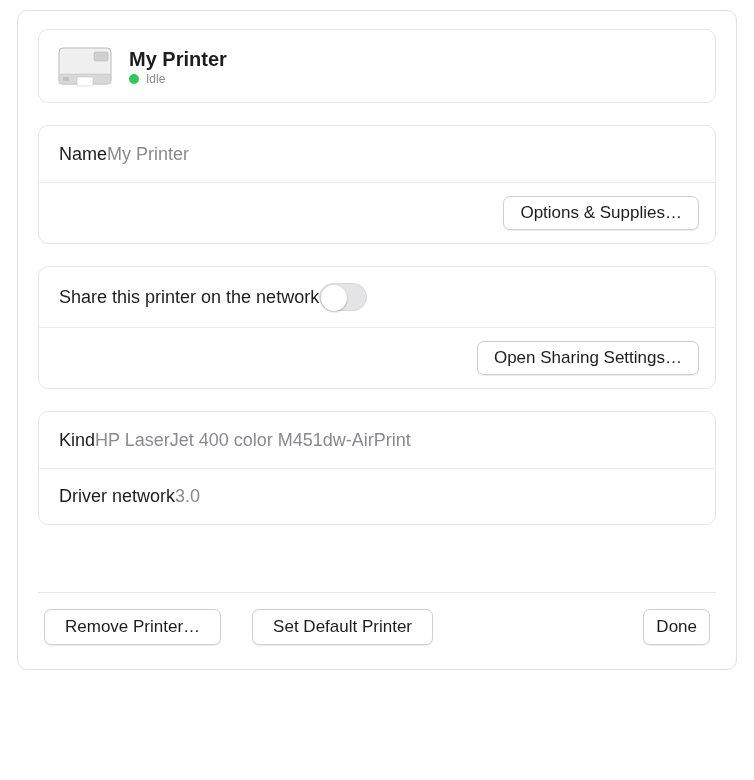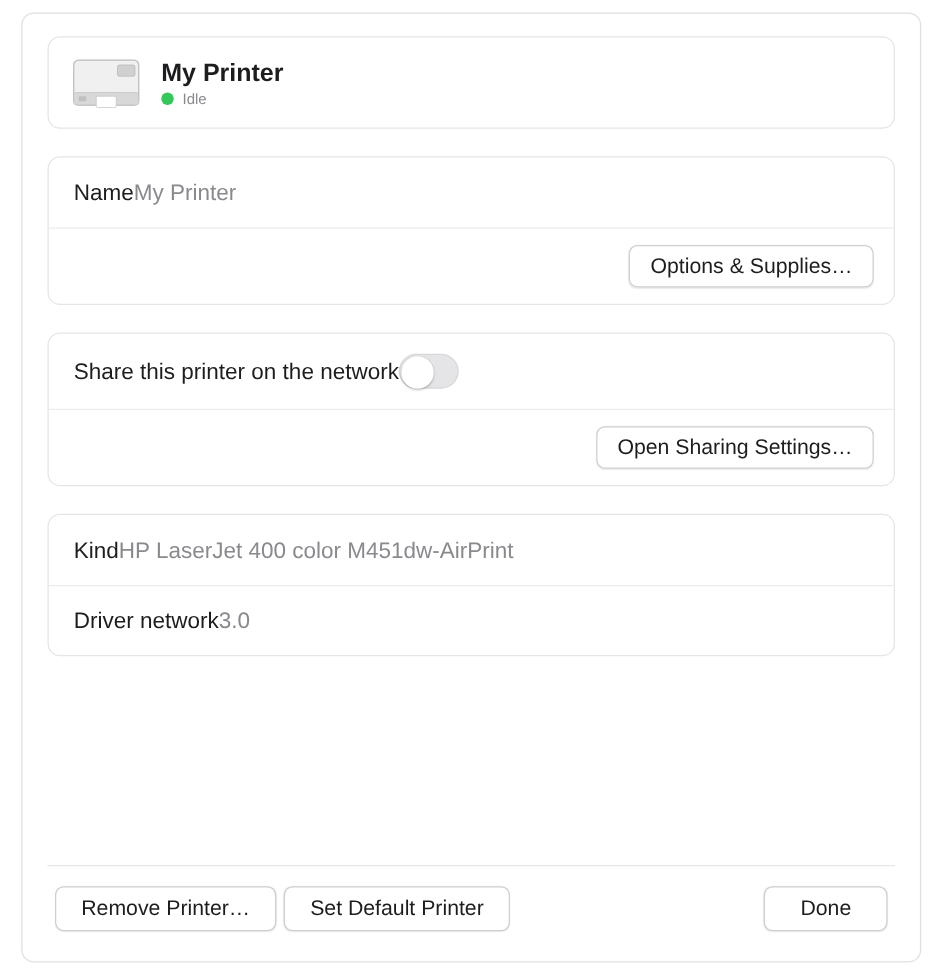--- a/index.html
+++ b/index.html
@@ -7,21 +7,21 @@
       width: 754px;
       height: 780px;
       font-family: -apple-system, BlinkMacSystemFont, "Helvetica Neue", sans-serif;
       background: #fff;
       font-size: 18px;
       color: #1d1d1f;
       position: relative;
     }
     .panel {
       width: 720px;
-      height: 760px;
+      height: 660px;
       margin: 10px auto 0;
       background: #fff;
       border: 1px solid #e0e0e0;
       border-radius: 10px;
       box-shadow: inset 0 0 0 0.5px rgba(0,0,0,0.02);
       padding: 18px 20px;
       position: relative;
       display: flex;
       flex-direction: column;
     }
@@ -114,28 +114,28 @@
       background: #fff;
       border-radius: 50%;
       position: absolute;
       top: 0.5px;
       left: 0.5px;
       box-shadow: 0 1px 2px rgba(0,0,0,0.25), 0 0 0 0.5px rgba(0,0,0,0.04);
     }
     .footer {
       display: flex;
       align-items: center;
-      gap: 6px;
+      gap: 31px;
       padding: 16px 6px 6px 6px;
       border-top: 1px solid #e6e6e6;
       margin-top: auto;
     }
     .footer .spacer { flex: 1; }
     .footer .mac-btn { padding: 7px 20px; }
-    .footer .done-btn { padding: 7px 28px; }
+    .footer .done-btn { padding: 7px 12px; }
   </style>
 </head>
 <body>
 
 <div class="panel">
 
   <div class="section">
     <div class="header-row">
       <div class="printer-icon">
         <svg viewBox="0 0 56 46" width="56" height="46">

